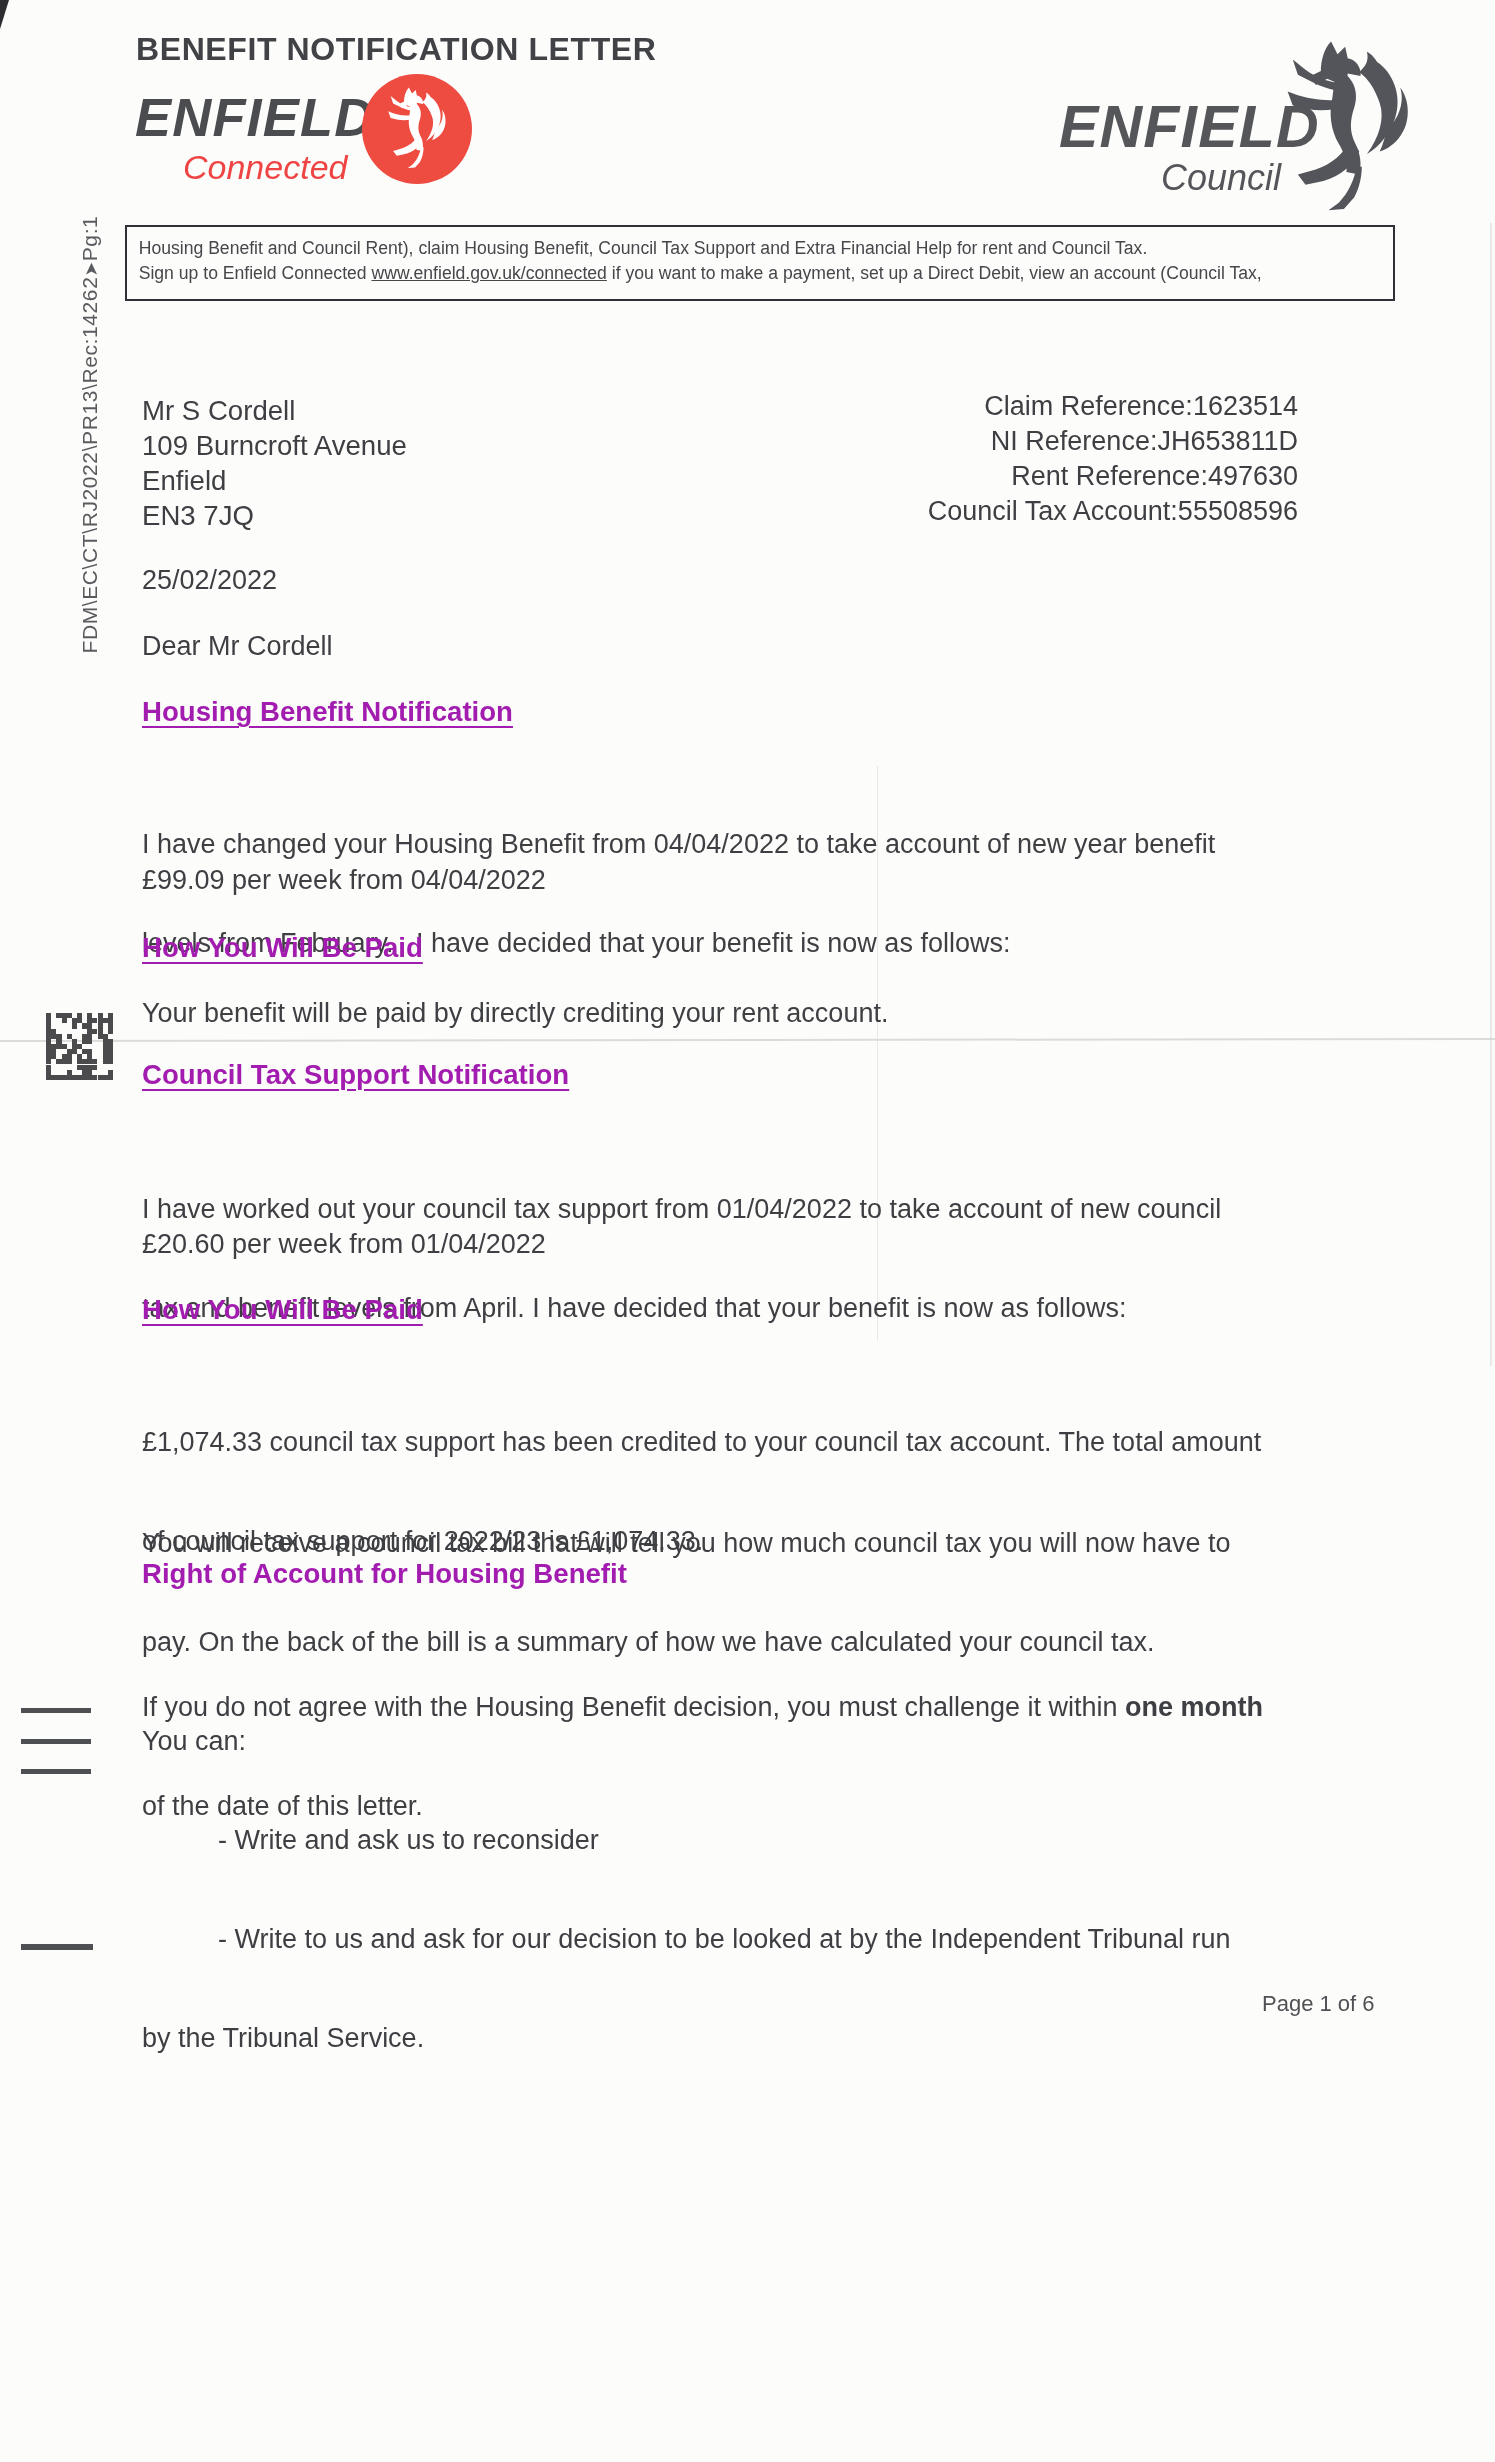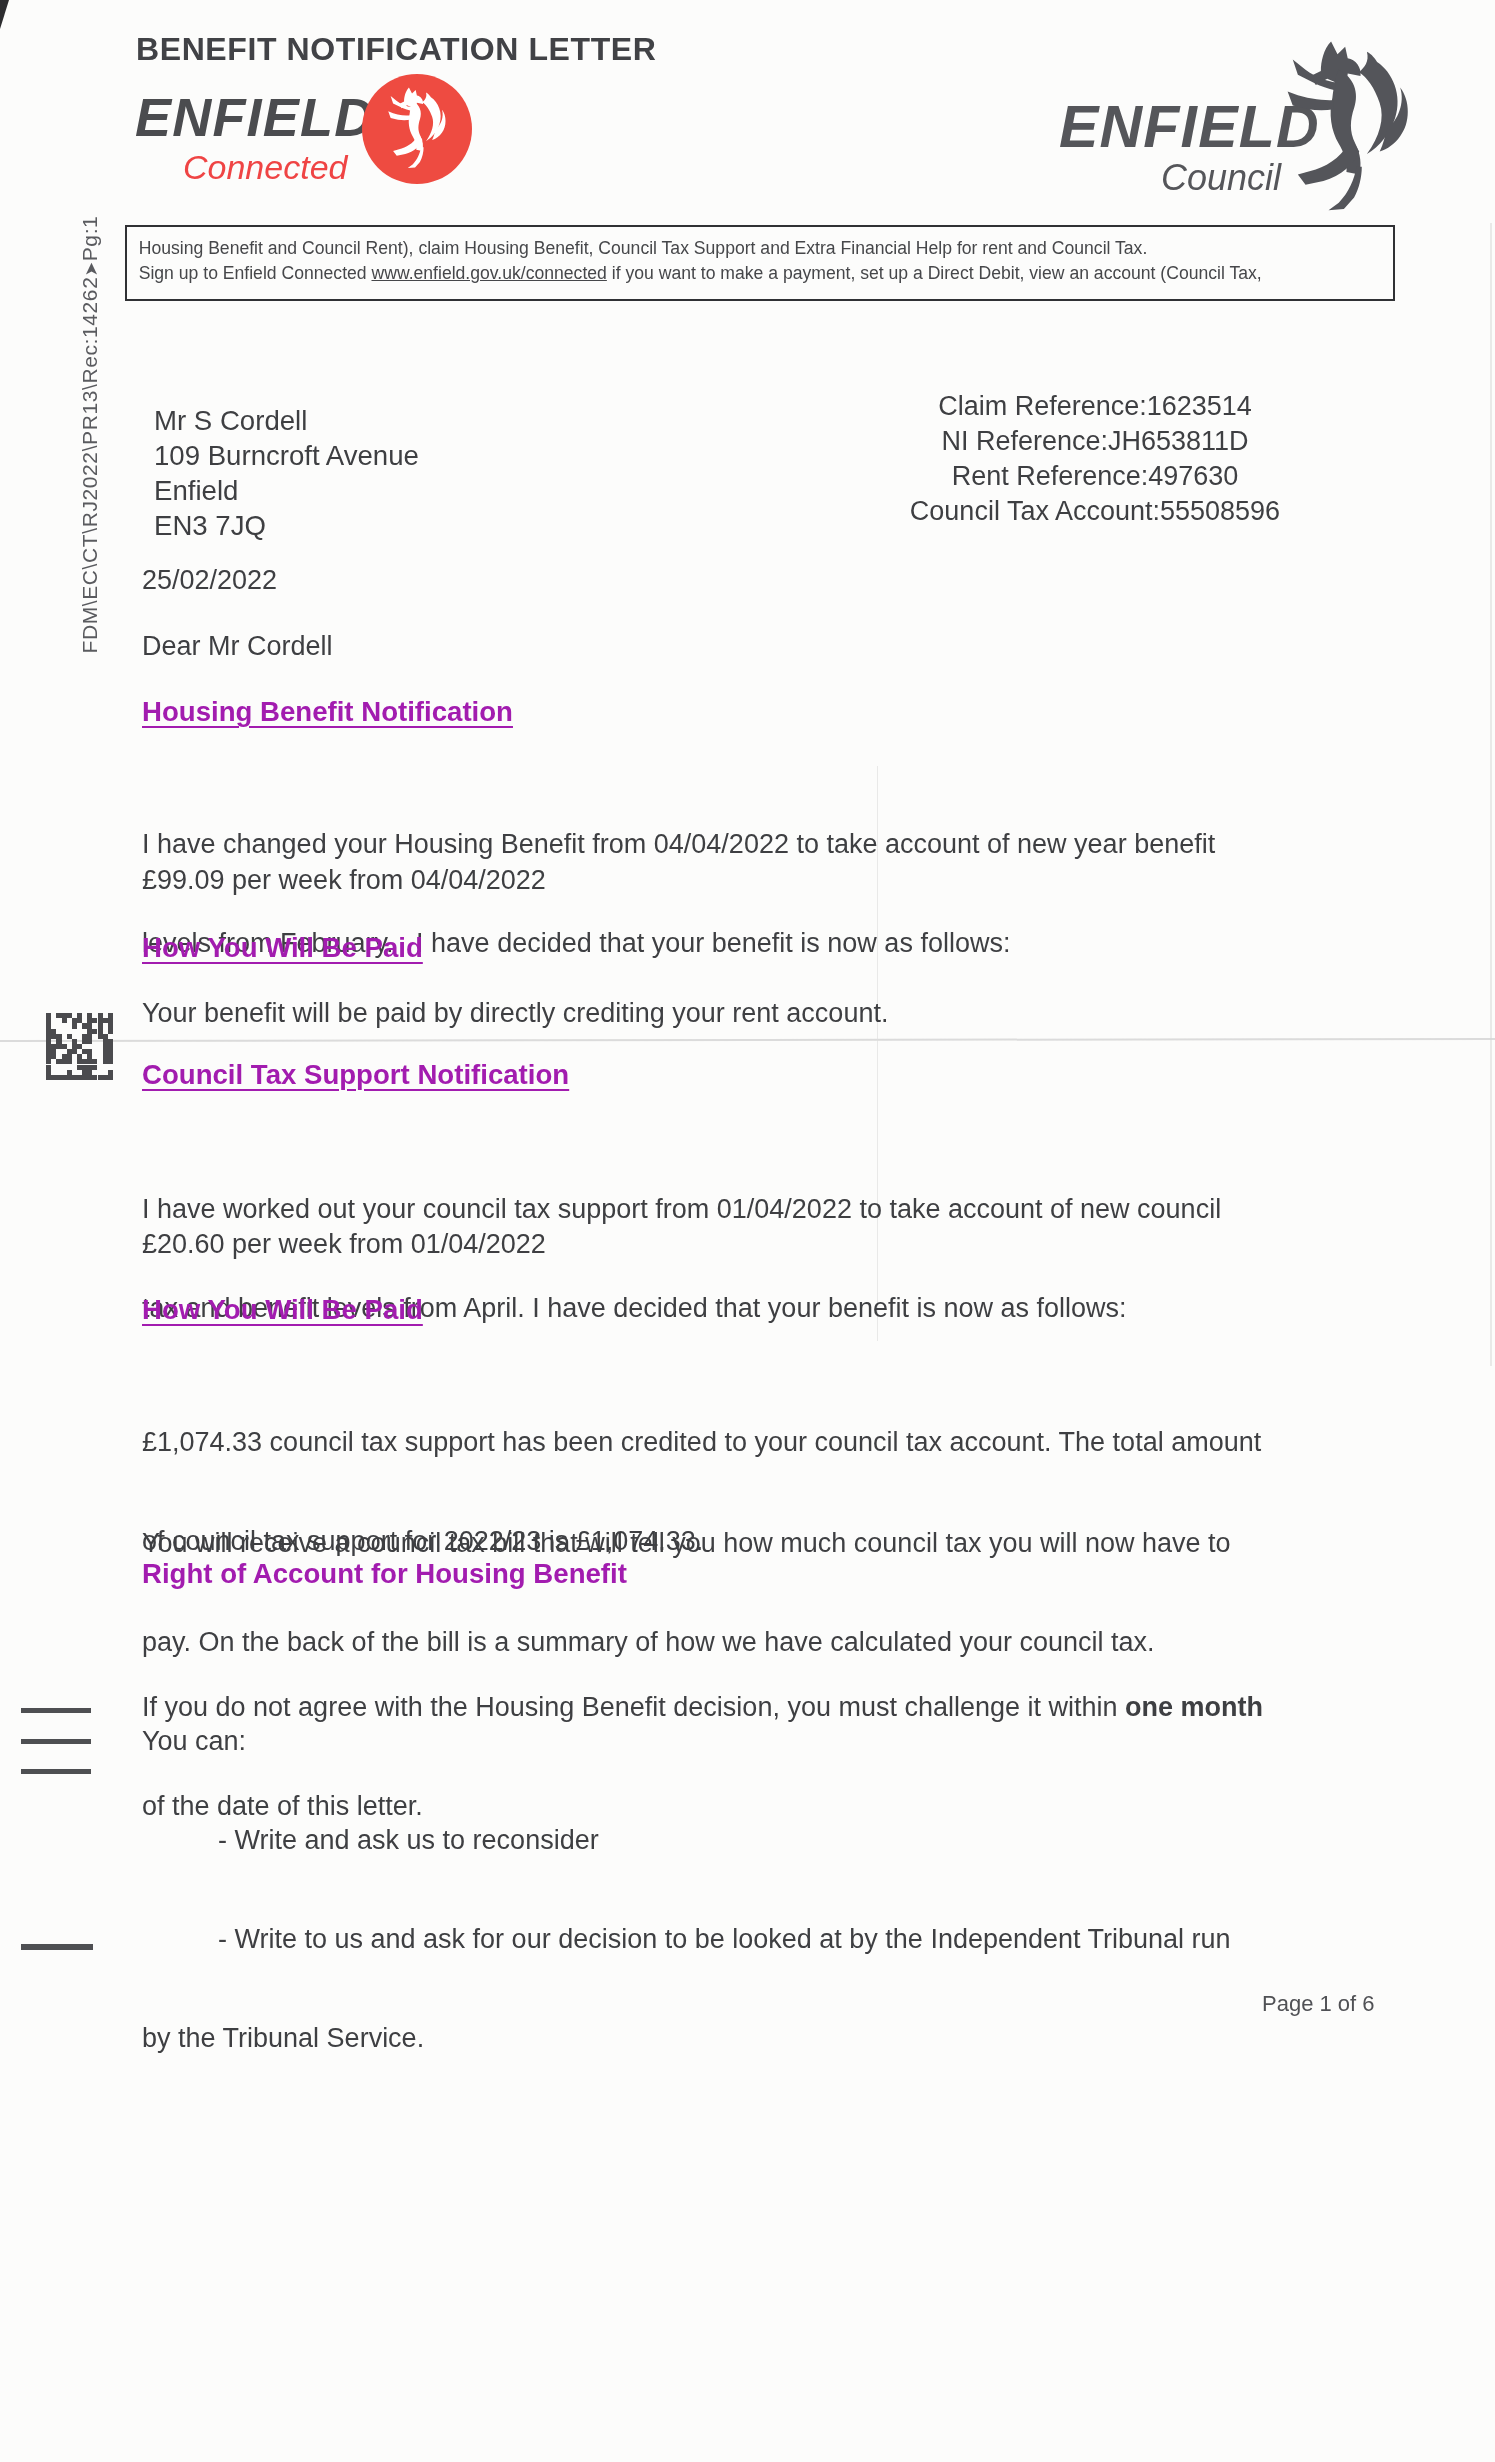--- a/index.html
+++ b/index.html
@@ -62,23 +62,23 @@
   .corner-mark{
     left:0;top:0;width:0;height:0;
     border-left:9.4px solid #2d2d2f;border-bottom:29px solid transparent;
   }
   .crease-h{left:0;top:1039px;width:1495px;height:1.8px;background:#c9c9c9;opacity:.65;transform:rotate(-0.08deg);}
   .crease-v{left:877px;top:766px;width:1.2px;height:575px;background:#dcdcdc;opacity:.6;}
   .edge-r{left:1490px;top:223px;width:1.8px;height:1143px;background:#d5d5d5;opacity:.5;}
   
   .txt{font-size:27px;line-height:33px;white-space:pre;}
   .line{display:block;white-space:pre;}
-  .address{left:142px;top:403px;line-height:35px;font-size:27.6px;margin-left:12px;}
+  .address{left:142px;top:393px;line-height:35px;font-size:27.6px;}
   .refs{left:892px;top:389px;width:406px;font-size:27px;line-height:35px;}
-  .ref-row{display:flex;justify-content:center;}
+  .ref-row{display:flex;justify-content:flex-end;}
   .date{left:142px;top:564px;}
   .salutation{left:142px;top:630px;}
   .heading{
     font-size:27.6px;font-weight:bold;color:#a21caf;white-space:pre;
     text-decoration:underline;text-decoration-thickness:2.3px;text-underline-offset:5.3px;
   }
   .heading.no-underline{text-decoration:none;}
   .h-housing{left:142px;top:696px;}
   .p-housing{left:142px;top:762px;}
   .amount1{left:142px;top:864px;}

